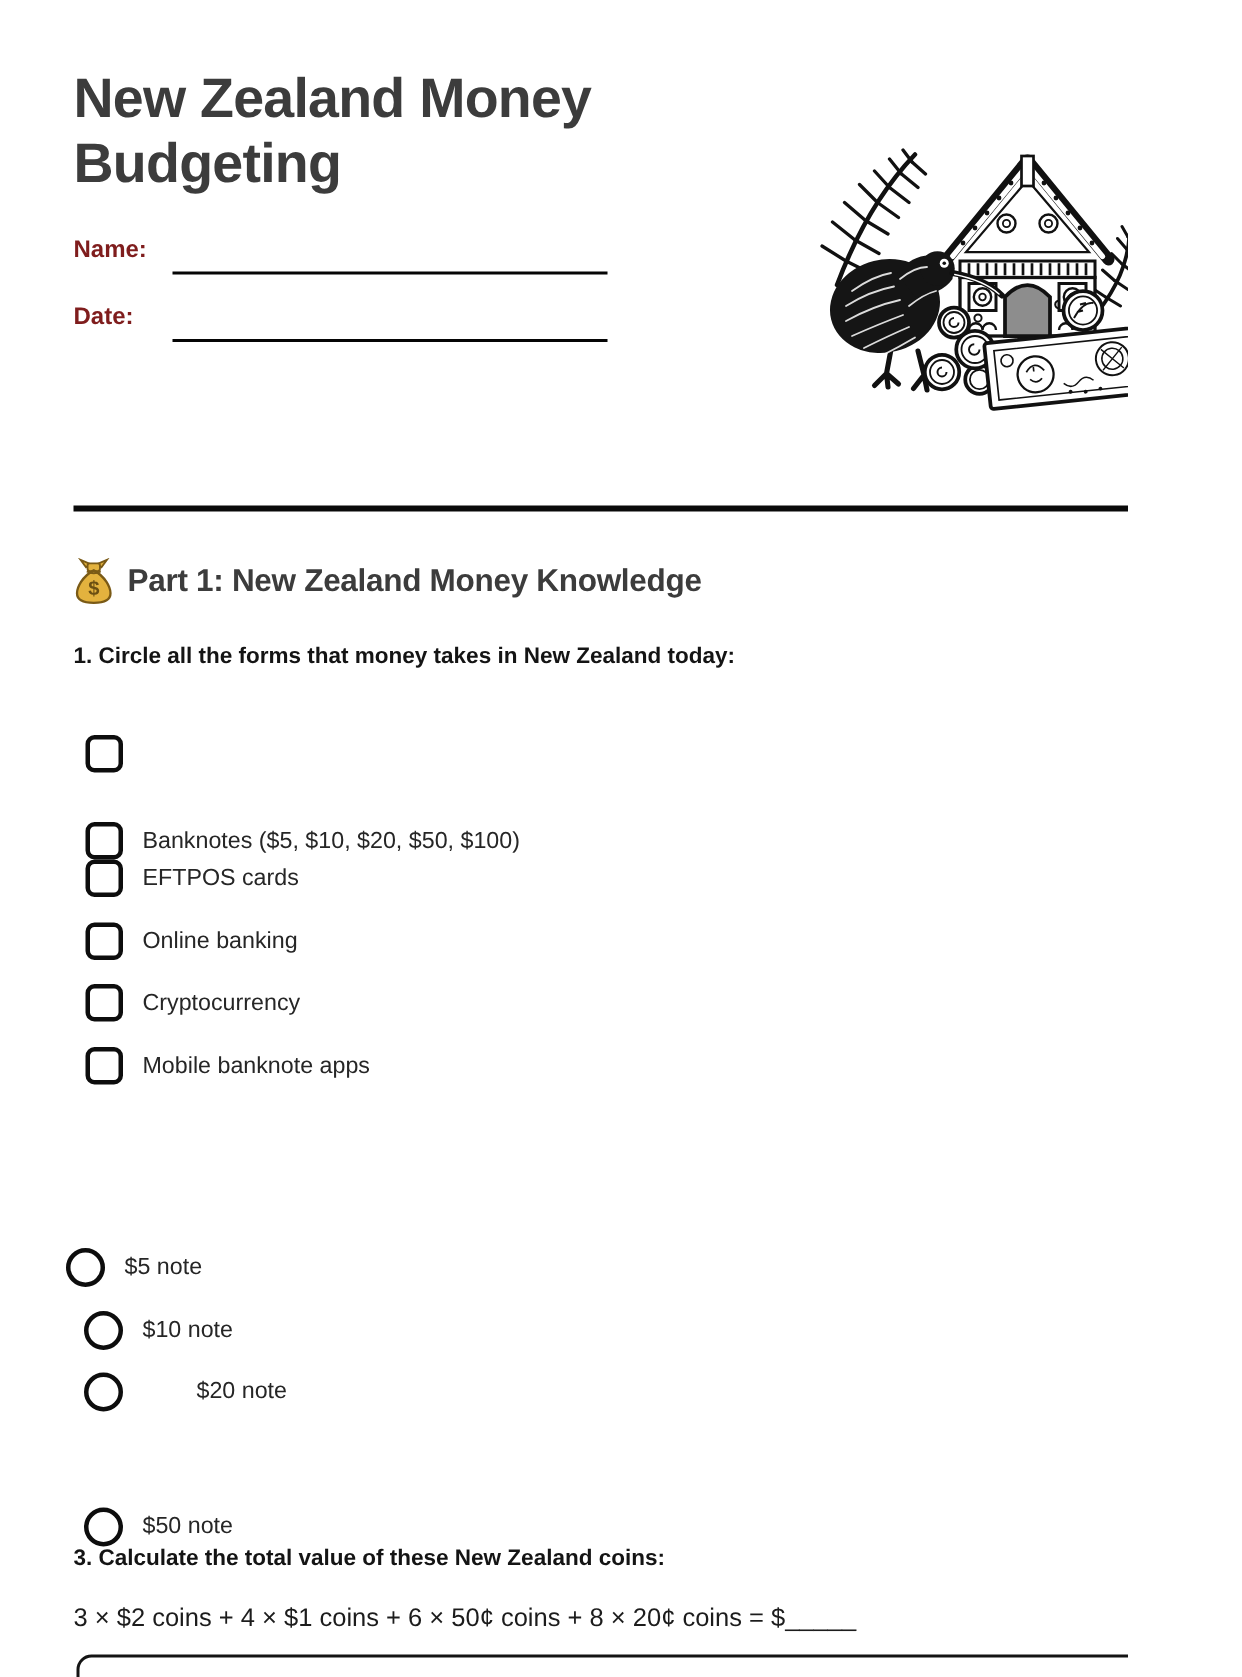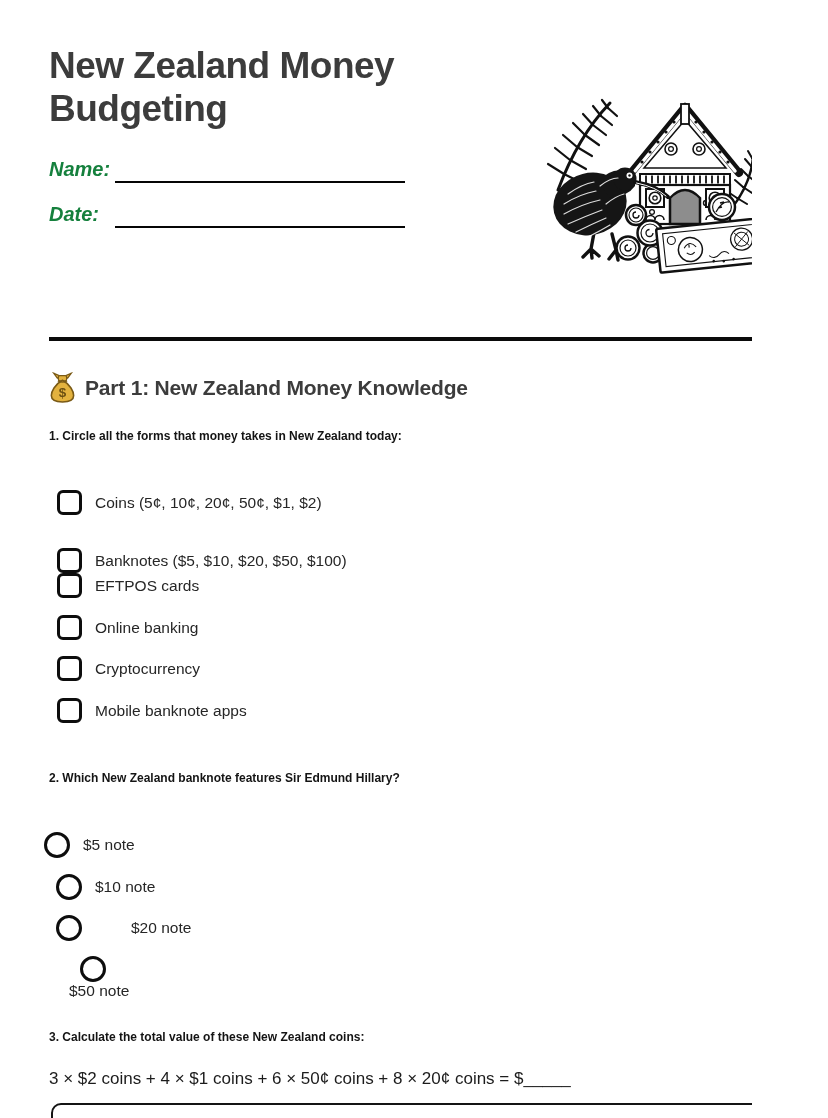--- a/index.html
+++ b/index.html
@@ -5,26 +5,26 @@
   html,body{margin:0;padding:0;background:#fff;}
   .page{
     position:relative;width:752px;height:1118px;background:#ffffff;
     overflow:hidden;font-family:"Liberation Sans",sans-serif;color:#1f1f1f;
   }
   .abs{position:absolute;}
   .page-title{
     left:49px;top:44px;width:460px;margin:0;
     font-size:37px;line-height:43px;font-weight:bold;color:#3c3c3c;letter-spacing:-0.5px;
   }
-  .field-label{font-size:20px;font-weight:bold;color:#15803d;font-style:italic;}
+  .field-label{font-size:16px;font-weight:bold;color:#7f1d1d;}
   .field-line{height:2px;background:#050505;}
   .divider{left:49px;top:337px;width:730px;height:4px;background:#0a0a0a;}
   .part-heading{left:49px;top:372px;display:flex;align-items:center;gap:9px;}
   .part-heading .ph-text{font-size:21px;font-weight:bold;color:#3c3c3c;letter-spacing:-0.2px;}
-  .q-label{font-size:12px;font-weight:bold;color:#141414;text-align:center;}
+  .q-label{font-size:15px;font-weight:bold;color:#141414;text-align:center;}
   .opt-row{display:flex;align-items:center;}
   .checkbox{
     width:25px;height:25px;border:3px solid #0d0d0d;border-radius:6px;
     box-sizing:border-box;background:#fff;flex:0 0 auto;cursor:pointer;
   }
   .radio{
     width:26px;height:26px;border:3px solid #0d0d0d;border-radius:50%;
     box-sizing:border-box;background:#fff;flex:0 0 auto;cursor:pointer;
   }
   .opt-label{margin-left:13px;font-size:15.5px;color:#262626;}
@@ -166,21 +166,20 @@
       <path d="M8.5,8.6 Q13,11 17.5,8.6" fill="none" stroke="#7a5a16" stroke-width="1.2"></path>
       <text x="13" y="24" font-size="13" font-weight="bold" text-anchor="middle" font-family="Liberation Sans, sans-serif" fill="#6b4f12">$</text>
     </svg>
     <span class="ph-text">Part 1: New Zealand Money Knowledge</span>
   </div>
 
   <div class="abs q-label" style="left:49px;top:429px;">1. Circle all the forms that money takes in New Zealand today:</div>
 
   <div class="abs opt-row" style="left:57px;top:490px;">
     <div class="checkbox"></div>
-    <span class="opt-label">Coins (5¢, 10¢, 20¢, 50¢, $1, $2)</span>
   </div>
   <div class="abs opt-row" style="left:57px;top:548px;">
     <div class="checkbox"></div>
     <span class="opt-label">Banknotes ($5, $10, $20, $50, $100)</span>
   </div>
   <div class="abs opt-row" style="left:57px;top:573px;">
     <div class="checkbox"></div>
     <span class="opt-label">EFTPOS cards</span>
   </div>
   <div class="abs opt-row" style="left:57px;top:615px;">
@@ -189,35 +188,34 @@
   </div>
   <div class="abs opt-row" style="left:57px;top:656px;align-items:center;">
     <div class="checkbox"></div>
     <span class="opt-label">Cryptocurrency</span>
   </div>
   <div class="abs opt-row" style="left:57px;top:698px;">
     <div class="checkbox"></div>
     <span class="opt-label">Mobile banknote apps</span>
   </div>
 
-  <div class="abs q-label" style="left:49px;top:771px;">2. Which New Zealand banknote features Sir Edmund Hillary?</div>
 
   <div class="abs opt-row" style="left:44px;top:832px;">
     <div class="radio"></div>
     <span class="opt-label">$5 note</span>
   </div>
   <div class="abs opt-row" style="left:56px;top:874px;">
     <div class="radio"></div>
     <span class="opt-label">$10 note</span>
   </div>
   <div class="abs opt-row" style="left:56px;top:915px;gap:36px;">
     <div class="radio"></div>
     <span class="opt-label">$20 note</span>
   </div>
-  <div class="abs opt-row" style="left:56px;top:956px;flex-direction:column;">
+  <div class="abs opt-row" style="left:56px;top:1005px;">
     <div class="radio"></div>
     <span class="opt-label">$50 note</span>
   </div>
 
   <div class="abs q-label" style="left:49px;top:1030px;">3. Calculate the total value of these New Zealand coins:</div>
   <div class="abs equation" style="left:49px;top:1069px;">3 × $2 coins + 4 × $1 coins + 6 × 50¢ coins + 8 × 20¢ coins = $_____</div>
 
   <div class="abs answer-box"></div>
 
 </div>

